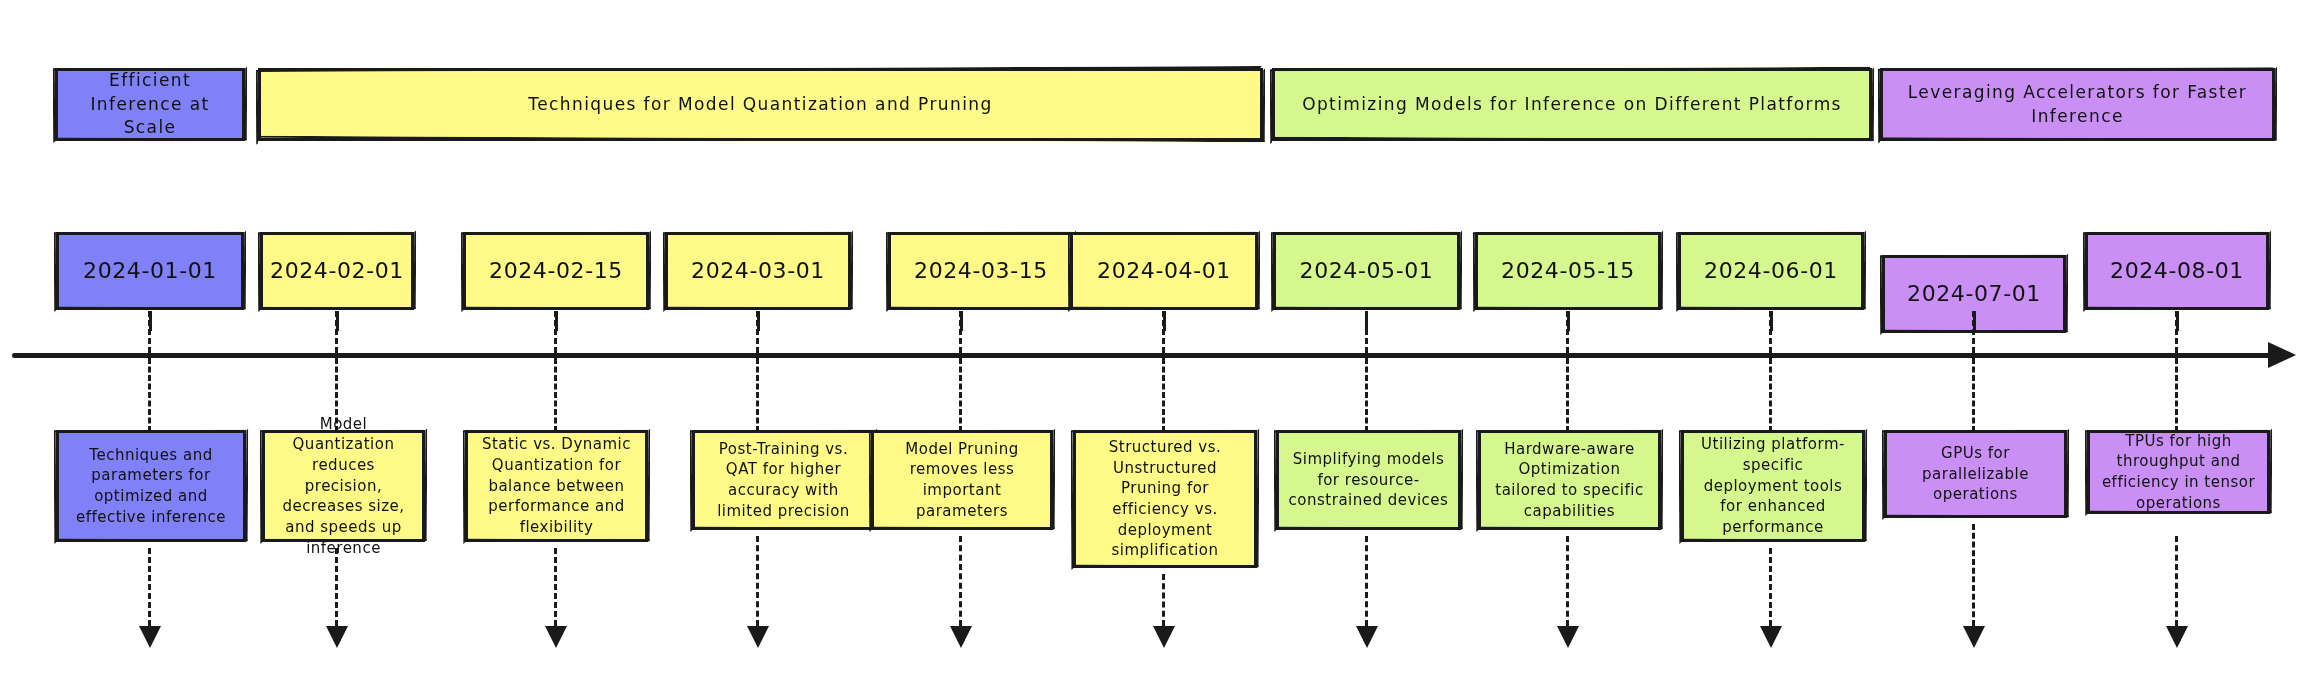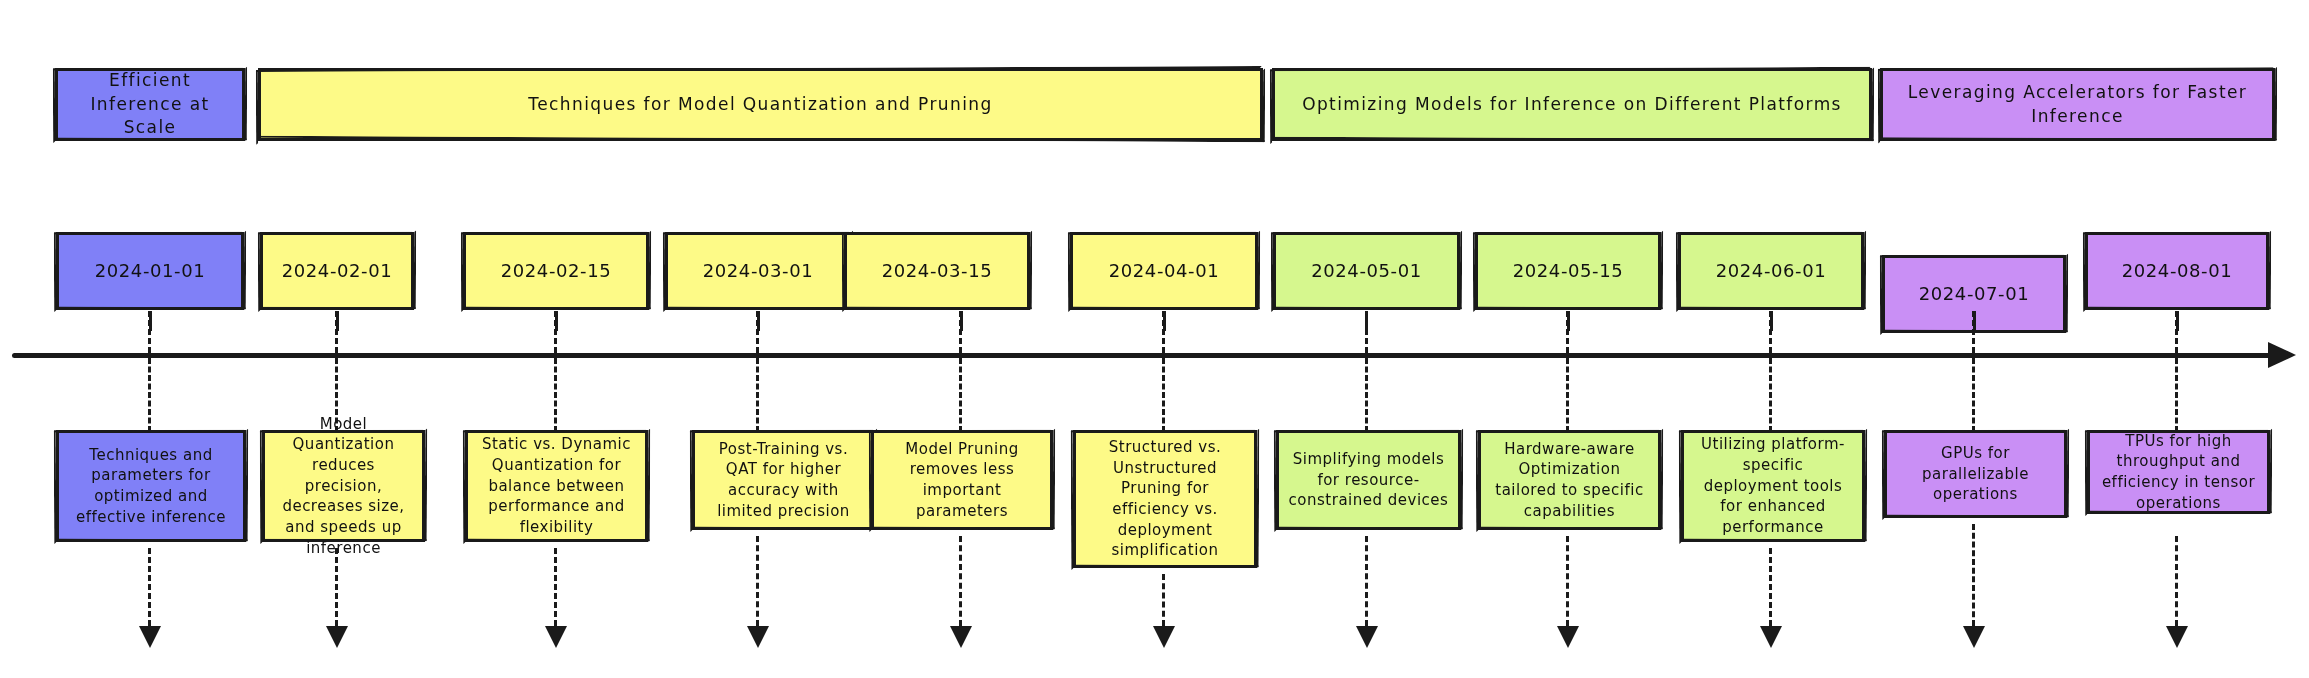--- a/index.html
+++ b/index.html
@@ -59,21 +59,21 @@
   .section-head {
     top: 68px; height: 73px;
     font-size: 17px;
     letter-spacing: 1.4px;
     padding: 0 14px;
   }
 
   
   .period {
     top: 232px; height: 78px;
-    font-size: 18px;
+    font-size: 22px;
     letter-spacing: 0.6px;
   }
 
   
   .event {
     top: 430px;
     font-size: 15px;
     letter-spacing: 0.5px;
     padding: 7px 9px;
   }
@@ -150,21 +150,21 @@
       </div>
       <div class="sketch period fill-yellow" style="left: 260px; width: 154px;">
         <span>2024-02-01</span>
       </div>
       <div class="sketch period fill-yellow" style="left: 463px; width: 186px;">
         <span>2024-02-15</span>
       </div>
       <div class="sketch period fill-yellow" style="left: 665px; width: 186px;">
         <span>2024-03-01</span>
       </div>
-      <div class="sketch period fill-yellow" style="left: 844px; width: 186px;">
+      <div class="sketch period fill-yellow" style="left: 888px; width: 186px;">
         <span>2024-03-15</span>
       </div>
       <div class="sketch period fill-yellow" style="left: 1070px; width: 188px;">
         <span>2024-04-01</span>
       </div>
       <div class="sketch period fill-green" style="left: 1273px; width: 187px;">
         <span>2024-05-01</span>
       </div>
       <div class="sketch period fill-green" style="left: 1475px; width: 186px;">
         <span>2024-05-15</span>

